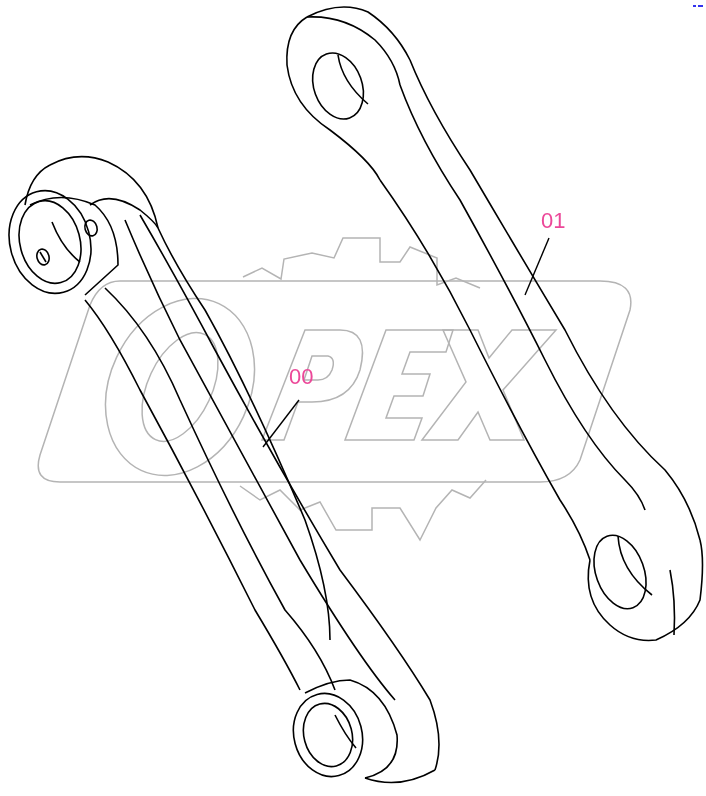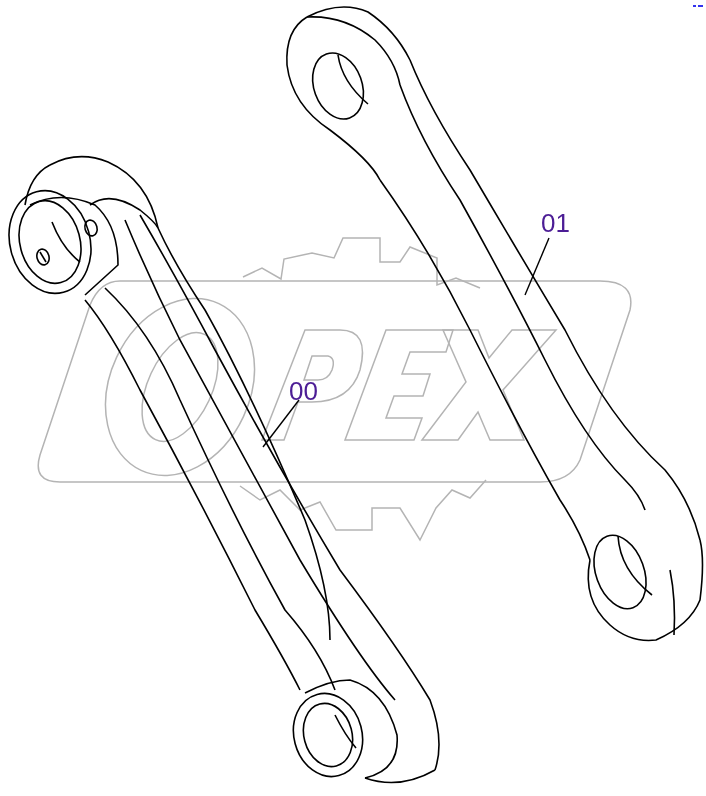--- a/index.html
+++ b/index.html
@@ -1,19 +1,19 @@
 <!DOCTYPE html>
 <html><head>
 <meta charset="utf-8">
 <style>
   html, body { margin:0; padding:0; background:#ffffff; }
   body { width:706px; height:796px; position:relative; overflow:hidden;
          font-family:"Liberation Sans", sans-serif; }
   #diagram { position:absolute; left:0; top:0; width:706px; height:796px; }
-  .callout { position:absolute; font-size:26px; color:#4c1d95; line-height:1; }
+  .callout { position:absolute; font-size:22px; color:#ec4899; line-height:1; }
   #corner-mark { position:absolute; left:693px; top:4px; width:10px; height:4px; }
 </style>
 </head>
 <body>
 
 <svg id="diagram" viewBox="0 0 706 796" xmlns="http://www.w3.org/2000/svg">
 
   <g fill="none" stroke="#b4b4b4" stroke-width="1.5">
 
     <path d="M243,277 L262,268 L281,279 L284,259 L312,253 L334,258 L343,238 L380,238 L380,262 L400,262 L410,247 L437,258 L437,285 L456,278 L480,288"></path>
@@ -77,19 +77,19 @@
     <path d="M590,560 Q582,600 610,625 Q630,643 656,640 Q690,625 700,600 Q705,560 700,540"></path>
     <path d="M674,635 Q676,600 670,570"></path>
   </g>
 
   <g stroke="#000" stroke-width="1.4">
     <line x1="299" y1="400" x2="263" y2="447"></line>
     <line x1="549" y1="238" x2="525" y2="295"></line>
   </g>
 </svg>
 
-<div class="callout" style="left:289px; top:378px;">00</div>
+<div class="callout" style="left:289px; top:366px;">00</div>
 <div class="callout" style="left:541px; top:210px;">01</div>
 
 <svg id="corner-mark" viewBox="0 0 10 4">
   <rect x="0" y="1" width="3" height="2" fill="#3333ee"></rect>
   <rect x="5" y="1" width="5" height="2" fill="#3333ee"></rect>
 </svg>
 
 </body></html>

